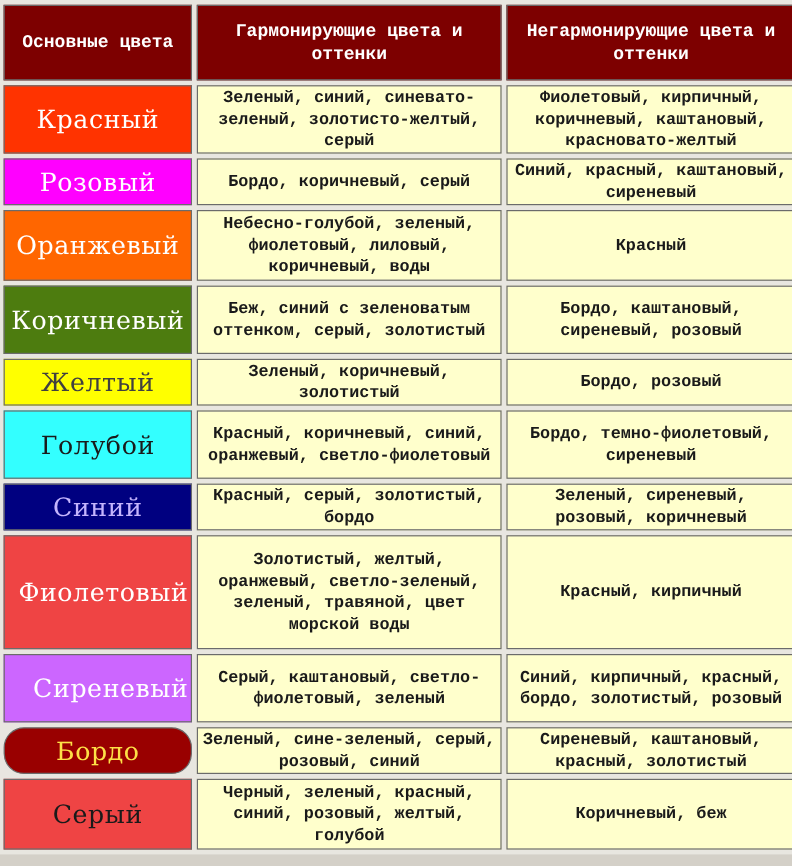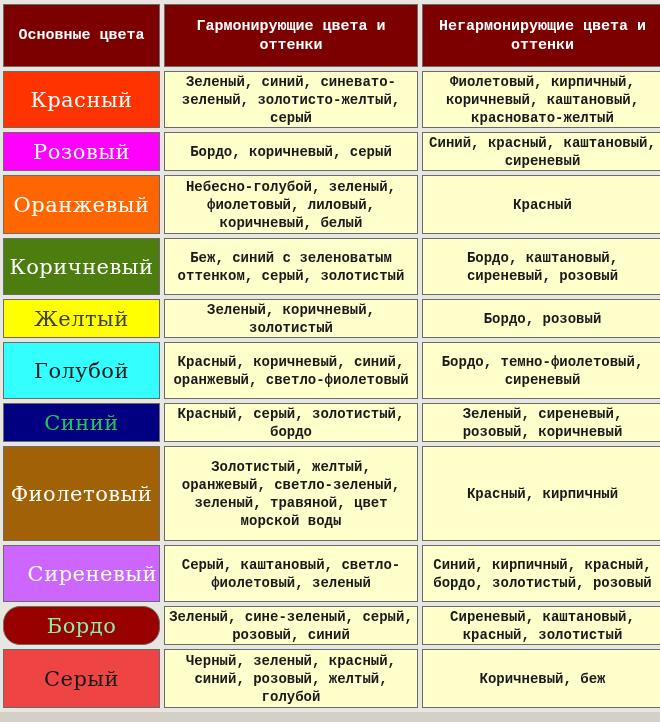--- a/index.html
+++ b/index.html
@@ -65,55 +65,55 @@
         <td class="desc">Зеленый, синий, синевато-зеленый, золотисто-желтый, серый</td>
         <td class="desc">Фиолетовый, кирпичный, коричневый, каштановый, красновато-желтый</td>
       </tr>
       <tr style="height: 39px;">
         <td class="base" style="background: rgb(255, 0, 255); color: rgb(255, 255, 255);">Розовый</td>
         <td class="desc">Бордо, коричневый, серый</td>
         <td class="desc">Синий, красный, каштановый, сиреневый</td>
       </tr>
       <tr style="height: 59px;">
         <td class="base" style="background: rgb(255, 102, 0); color: rgb(255, 255, 255);">Оранжевый</td>
-        <td class="desc">Небесно-голубой, зеленый, фиолетовый, лиловый, коричневый, белый</td>
+        <td class="desc">Небесно-голубой, зеленый, фиолетовый, лиловый, коричневый, воды</td>
         <td class="desc">Красный</td>
       </tr>
       <tr style="height: 57px;">
         <td class="base" style="background: #4d7c0f; color: rgb(255, 255, 255);">Коричневый</td>
         <td class="desc">Беж, синий с зеленоватым оттенком, серый, золотистый</td>
         <td class="desc">Бордо, каштановый, сиреневый, розовый</td>
       </tr>
       <tr style="height: 39px;">
         <td class="base" style="background: rgb(255, 255, 0); color: #404040;">Желтый</td>
         <td class="desc">Зеленый, коричневый, золотистый</td>
         <td class="desc">Бордо, розовый</td>
       </tr>
       <tr style="height: 57px;">
         <td class="base" style="background: rgb(51, 255, 255); color: rgb(26, 26, 26);">Голубой</td>
         <td class="desc">Красный, коричневый, синий, оранжевый, светло-фиолетовый</td>
         <td class="desc">Бордо, темно-фиолетовый, сиреневый</td>
       </tr>
       <tr style="height: 39px;">
-        <td class="base" style="background: rgb(0, 0, 128); color: #22c55e;">Синий</td>
+        <td class="base" style="background: rgb(0, 0, 128); color: #c4b5fd;">Синий</td>
         <td class="desc">Красный, серый, золотистый, бордо</td>
         <td class="desc">Зеленый, сиреневый, розовый, коричневый</td>
       </tr>
       <tr style="height: 95px;">
-        <td class="base" style="background: #a16207; color: rgb(255, 255, 255);">Фиолетовый</td>
+        <td class="base" style="background: #ef4444; color: rgb(255, 255, 255); text-align: right;">Фиолетовый</td>
         <td class="desc">Золотистый, желтый, оранжевый, светло-зеленый, зеленый, травяной, цвет морской воды</td>
         <td class="desc">Красный, кирпичный</td>
       </tr>
       <tr style="height: 57px;">
         <td class="base" style="background: rgb(204, 102, 255); color: rgb(255, 255, 255); text-align: right;">Сиреневый</td>
         <td class="desc">Серый, каштановый, светло-фиолетовый, зеленый</td>
         <td class="desc">Синий, кирпичный, красный, бордо, золотистый, розовый</td>
       </tr>
       <tr style="height: 39px;">
-        <td class="base" style="background: rgb(153, 0, 0); color: #86efac; border-radius: 17px;">Бордо</td>
+        <td class="base" style="background: rgb(153, 0, 0); color: #fde047; border-radius: 17px;">Бордо</td>
         <td class="desc">Зеленый, сине-зеленый, серый, розовый, синий</td>
         <td class="desc">Сиреневый, каштановый, красный, золотистый</td>
       </tr>
       <tr style="height: 59px;">
         <td class="base" style="background: #ef4444; color: rgb(26, 26, 26);">Серый</td>
         <td class="desc">Черный, зеленый, красный, синий, розовый, желтый, голубой</td>
         <td class="desc">Коричневый, беж</td>
       </tr>
     </tbody>
 </table>

